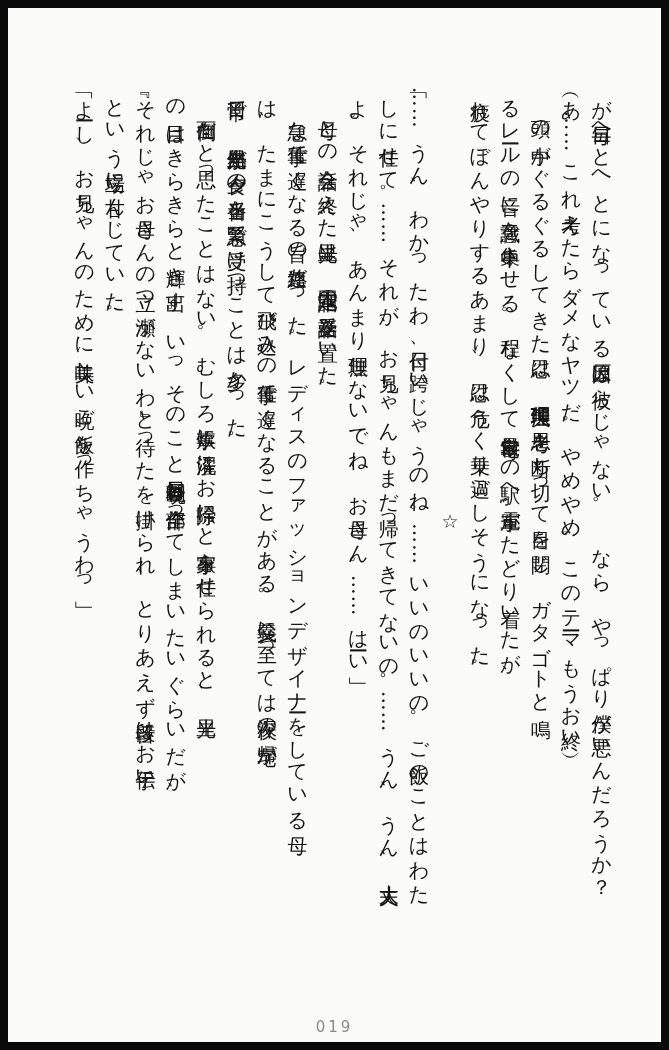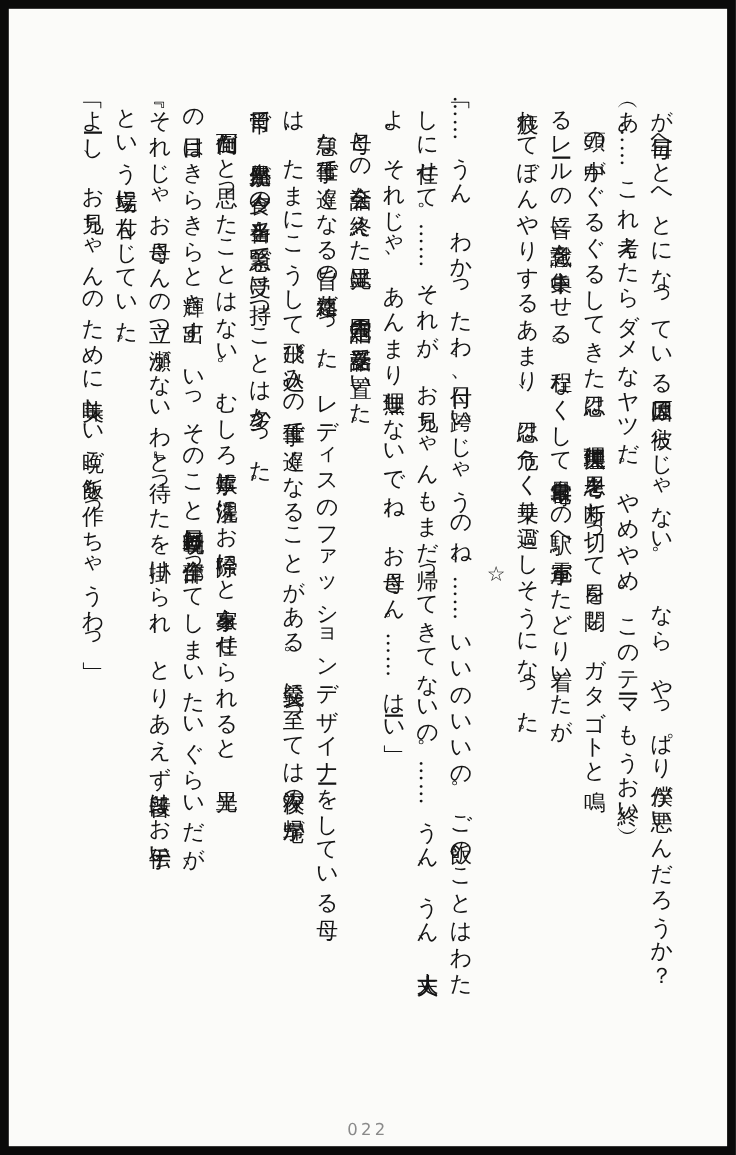--- a/index.html
+++ b/index.html
@@ -76,14 +76,14 @@
     <div class="line indent">急な仕事で遅くなる旨の連絡だった。レディスのファッションデザイナーをしている母</div>
     <div class="line">は、たまにこうして飛び込みの仕事で遅くなることがある。義父に至っては深夜の帰宅が</div>
     <div class="line">日常で、自然光里が夕食の当番を緊急で受け持つことは多かった。</div>
     <div class="line indent">面倒だと思ったことはない。むしろ炊事に洗濯にお掃除にと家事を任せられると、光里</div>
     <div class="line">の目はきらきらと輝き出す。いっそのこと毎日朝昼晩と全部作ってしまいたいぐらいだが、</div>
     <div class="line">『それじゃお母さんの立つ瀬がないわ』と待ったを掛けられ、とりあえず普段はお手伝い</div>
     <div class="line">という立場に甘んじていた。</div>
     <div class="line">「よーし、お兄ちゃんのために美味しい晩ご飯を作っちゃうわっ」</div>
   </div>
 
-  <div class="page-number">022</div>
+  <div class="page-number">019</div>
 </div>
 
 </body></html>

